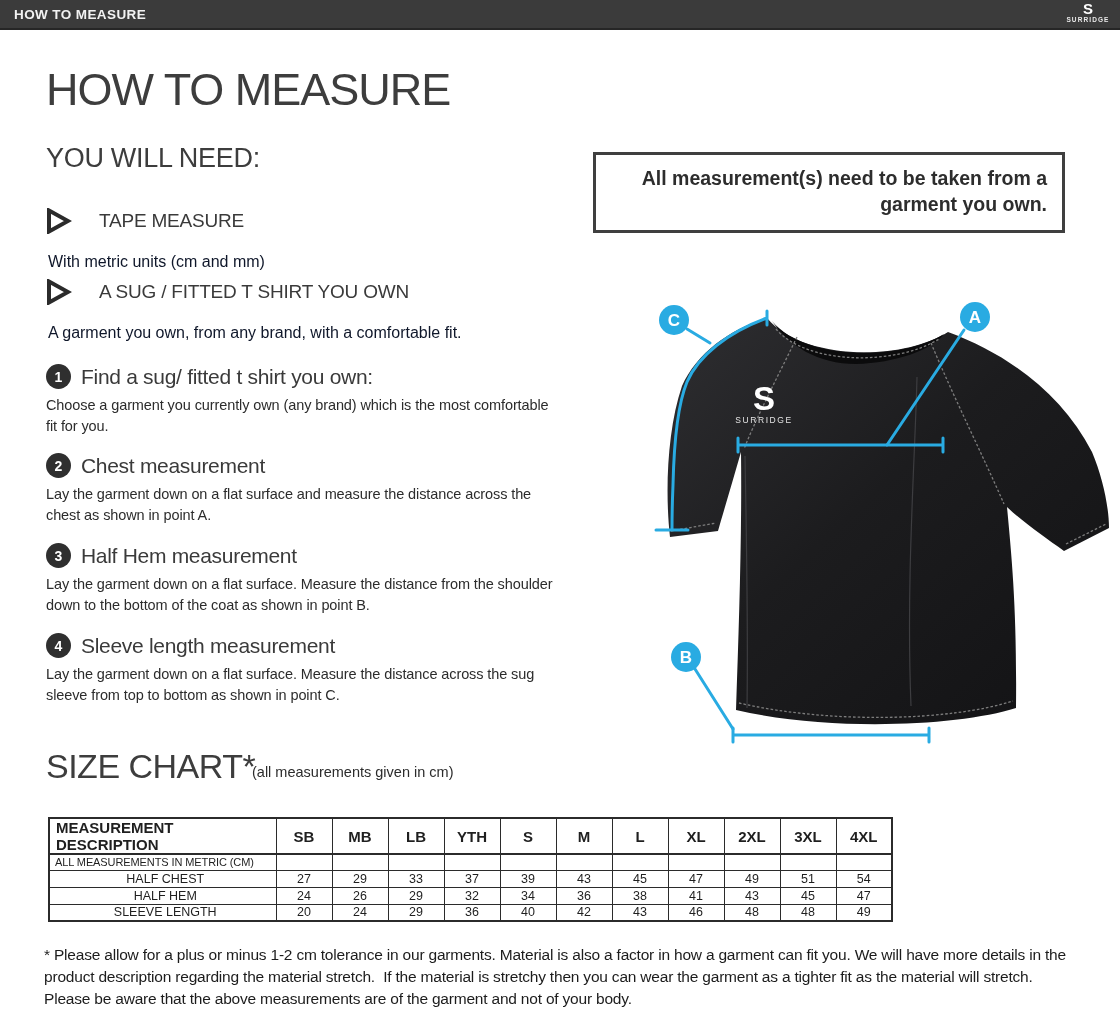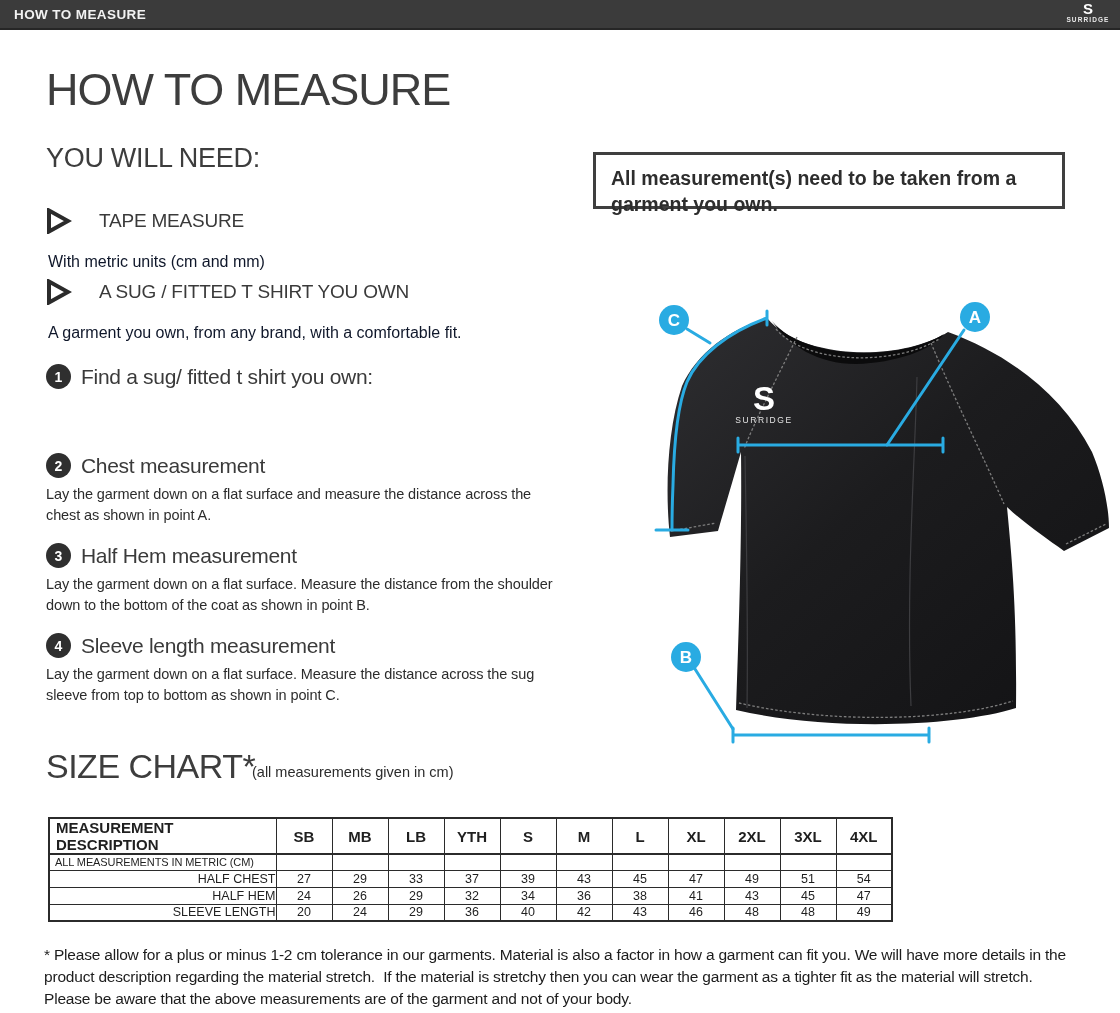--- a/index.html
+++ b/index.html
@@ -29,40 +29,40 @@
 
   .step { position:absolute; left:46px; width:520px; }
   .step-head { display:flex; align-items:center; gap:10px; }
   .step-badge { width:25px; height:25px; border-radius:50%; background:#2f2f2f; color:#fff;
                 font-size:14px; font-weight:bold; display:flex; align-items:center;
                 justify-content:center; flex:0 0 25px; }
   .step-title { font-size:21px; color:#3a3a3a; letter-spacing:-0.3px; }
   .step-body { margin-top:6px; font-size:14.5px; line-height:1.42; color:#2c2c2c;
                width:516px; letter-spacing:-0.1px; }
 
-  .note-box { position:absolute; left:593px; top:152px; width:472px; height:57px;
-              border:3px solid #3f3f3f; padding:11px 15px; }
+  .note-box { position:absolute; left:593px; top:152px; width:472px; height:81px;
+              border:3px solid #3f3f3f; padding:11px 15px;text-align:right; }
   .note-text { font-size:19.5px; font-weight:bold; line-height:1.33; color:#2d2d2d; }
 
   .shirt-wrap { position:absolute; left:600px; top:280px; width:520px; height:520px; }
 
   .sc-heading { left:46px; top:747px; font-size:34px; letter-spacing:-0.5px; }
   .sc-sub { left:252px; top:764px; font-size:14.5px; color:#2c2c2c; }
 
   table.size { position:absolute; left:48px; top:817px; width:845px;
                border-collapse:collapse; table-layout:fixed; }
   table.size th, table.size td { border:1px solid #2b2b2b; color:#1f1f1f; }
   table.size { border:2px solid #2b2b2b; }
   table.size thead th { height:20px; font-size:15px; font-weight:bold;
                         border-bottom:2px solid #2b2b2b; text-align:center; }
   table.size col.c0 { width:227px; }
   table.size th.desc { text-align:left; padding-left:6px; }
   tr.metric td { height:16px; }
   td.metric-note { font-size:11px; font-weight:normal; padding-left:5px; letter-spacing:-0.1px; }
-  tr.data th { height:17px; font-size:12.5px; font-weight:normal; text-align:right; padding-left:5px;margin-left:8px; }
+  tr.data th { height:17px; font-size:12.5px; font-weight:normal; text-align:center; padding-left:5px;margin-left:8px; }
   tr.data td { font-size:12.5px; text-align:center; }
 
   .footnote { position:absolute; left:44px; top:944px; width:1040px; font-size:15.5px;
               line-height:1.42; color:#1c1c1c; letter-spacing:-0.2px; white-space:pre-wrap; }
 </style>
 </head>
 <body>
 
 <div class="topbar">
   <div class="topbar-title">HOW TO MEASURE</div>
@@ -97,20 +97,21 @@
 
 <div class="note-box">
   <div class="note-text">All measurement(s) need to be taken from a garment you own.</div>
 </div>
 
 <div class="step" style="top:364px;">
   <div class="step-head">
     <div class="step-badge">1</div>
     <div class="step-title">Find a sug/ fitted t shirt you own:</div>
   </div>
+  <div class="step-body">Choose a garment you currently own (any brand) which is the most comfortable fit for you.</div>
 </div>
 
 <div class="step" style="top:453px;">
   <div class="step-head">
     <div class="step-badge">2</div>
     <div class="step-title">Chest measurement</div>
   </div>
   <div class="step-body">Lay the garment down on a flat surface and measure the distance across the chest as shown in point A.</div>
 </div>
 

